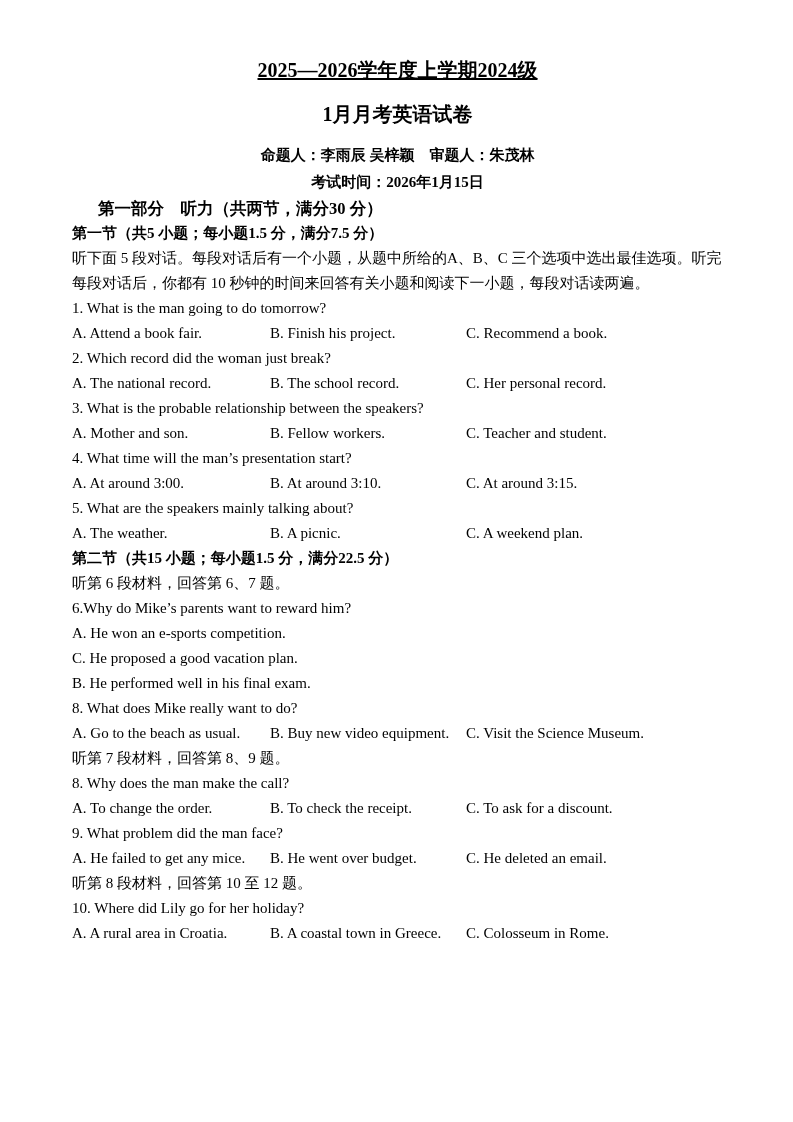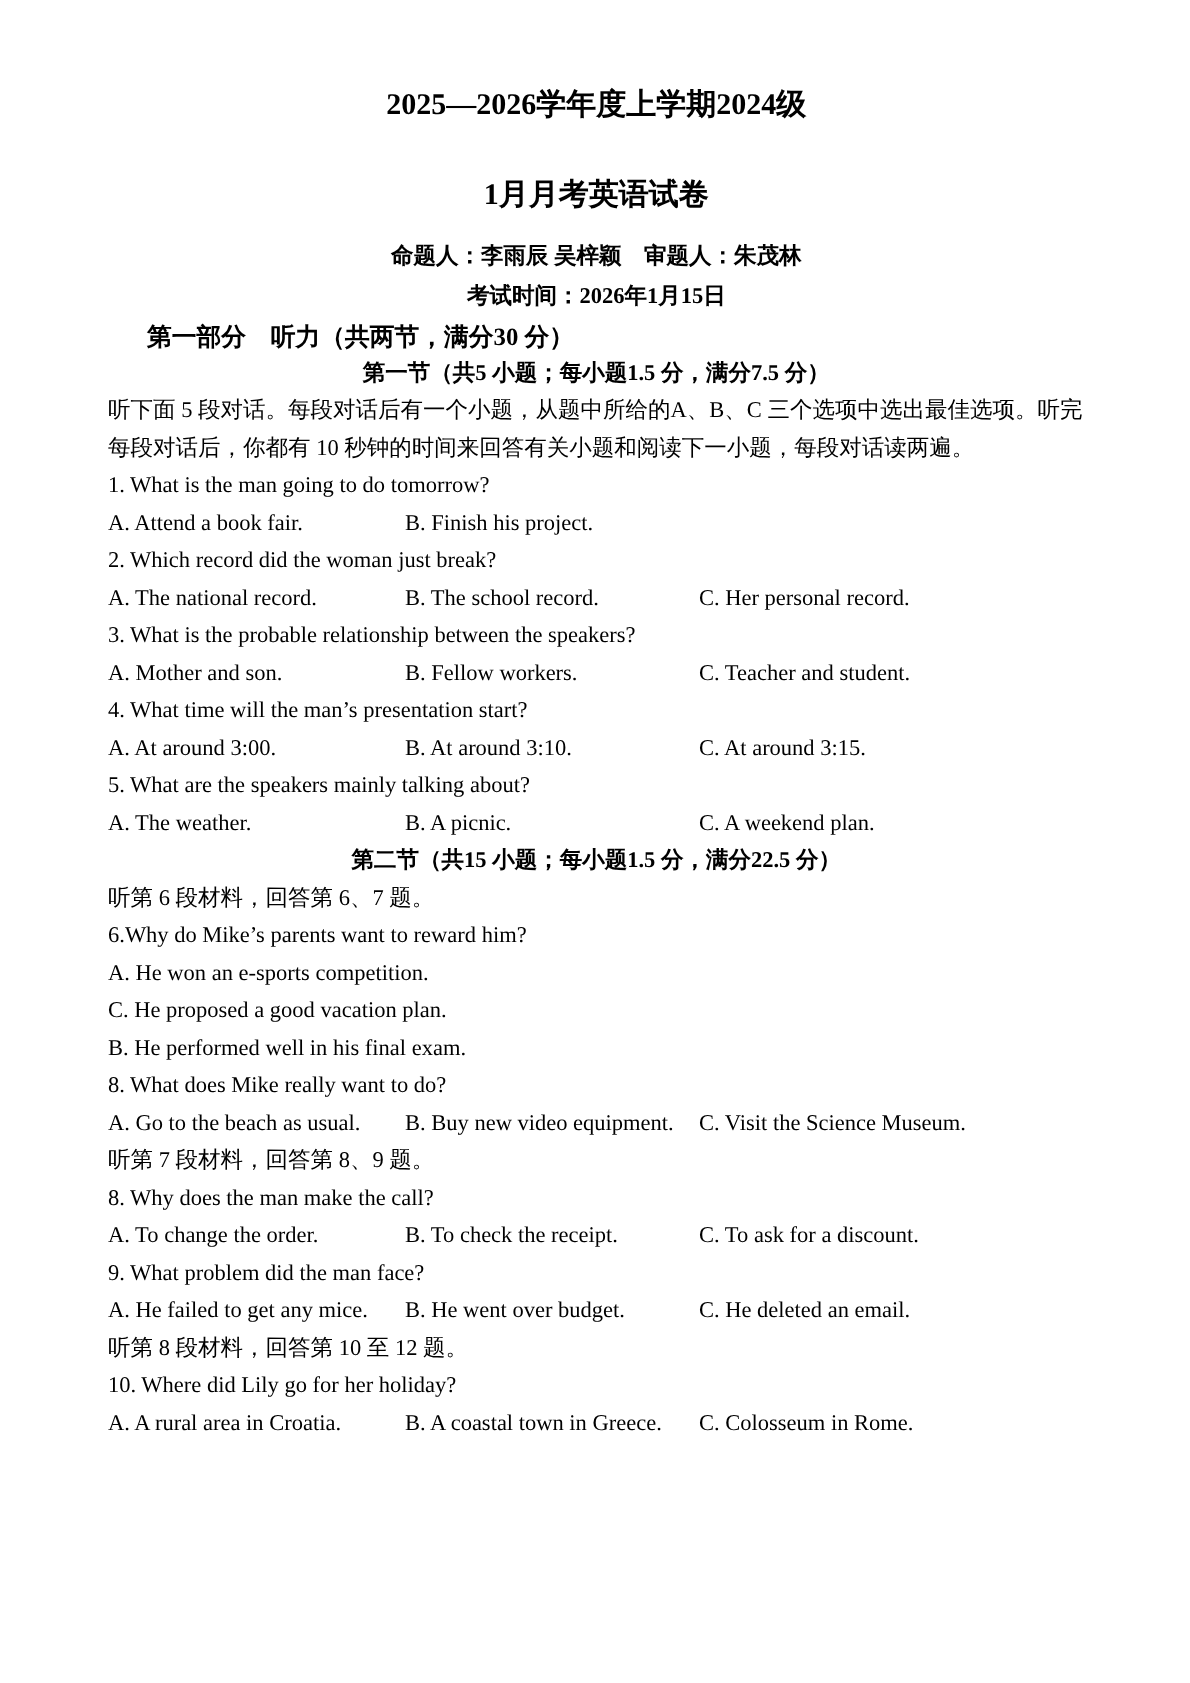--- a/index.html
+++ b/index.html
@@ -19,39 +19,38 @@
     width: 793px;
     height: 1122px;
     padding: 56px 70px 0 72px;
   }
   .title1, .title2 {
     font-size: 20px;
     font-weight: 700;
     text-align: center;
     line-height: 28px;
   }
-  .title1 { margin-bottom: 32px; }
+  .title1 { margin-bottom: 16px; text-decoration: underline; }
   .title2 { margin-bottom: 14px; }
   .meta {
     font-size: 15px;
     font-weight: 700;
     text-align: center;
     line-height: 27px;
   }
   .h1 {
     font-size: 16.5px;
     font-weight: 700;
     line-height: 25px;
     margin-left: 26px;
   }
   .h2 {
     font-size: 15px;
     font-weight: 700;
     line-height: 25px;
-    text-align: center;
   }
   .para, .stem, .note, .opt-line {
     font-size: 15px;
     line-height: 25px;
     margin: 0;
   }
   .opts {
     display: flex;
     font-size: 15px;
     line-height: 25px;
@@ -73,20 +72,21 @@
   <div class="h1">第一部分　听力（共两节，满分30 分）</div>
 
   <div class="h2">第一节（共5 小题；每小题1.5 分，满分7.5 分）</div>
   <p class="para">听下面 5 段对话。每段对话后有一个小题，从题中所给的A、B、C 三个选项中选出最佳选项。听完每段对话后，你都有 10 秒钟的时间来回答有关小题和阅读下一小题，每段对话读两遍。</p>
 
   <div>
     <div class="stem">1. What is the man going to do tomorrow?</div>
     <div class="opts">
       <span class="opt-a">A. Attend a book fair.</span>
       <span class="opt-b">B. Finish his project.</span>
+      <span class="opt-c">C. Recommend a book.</span>
     </div>
   </div>
 
   <div>
     <div class="stem">2. Which record did the woman just break?</div>
     <div class="opts">
       <span class="opt-a">A. The national record.</span>
       <span class="opt-b">B. The school record.</span>
       <span class="opt-c">C. Her personal record.</span>
     </div>

